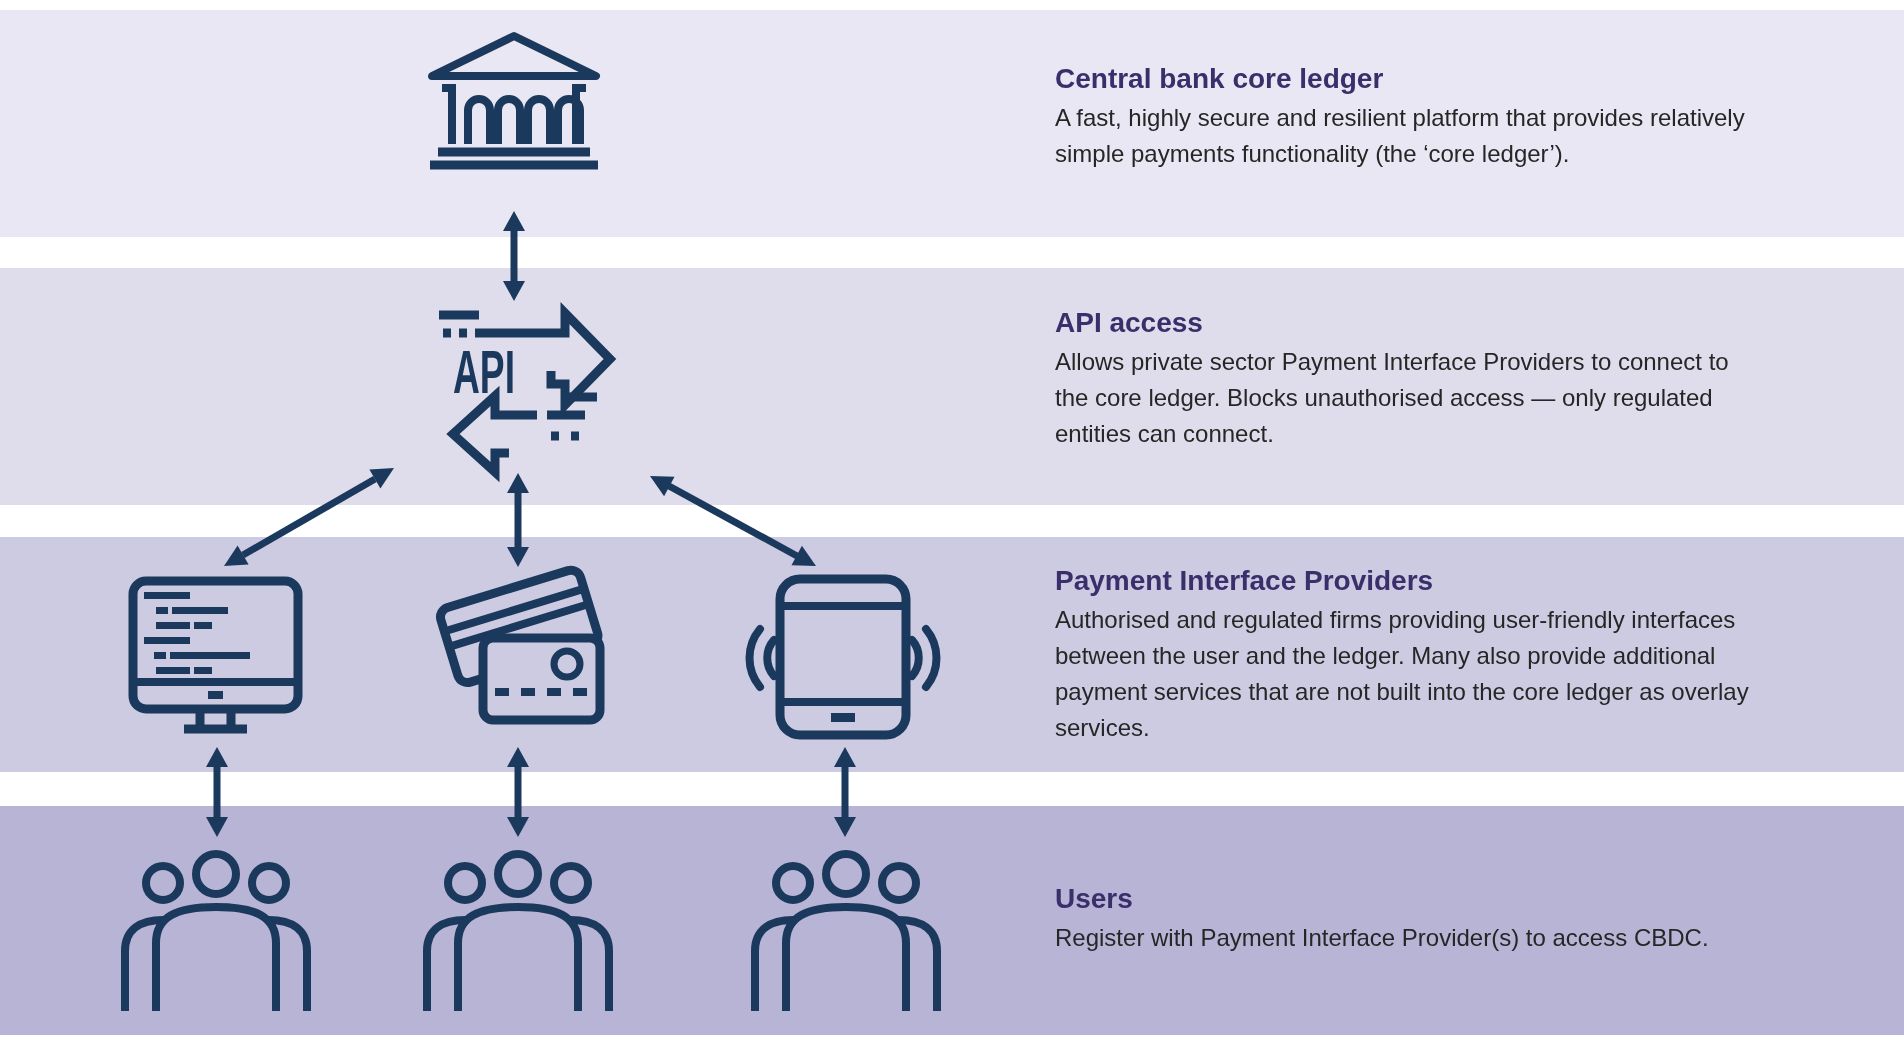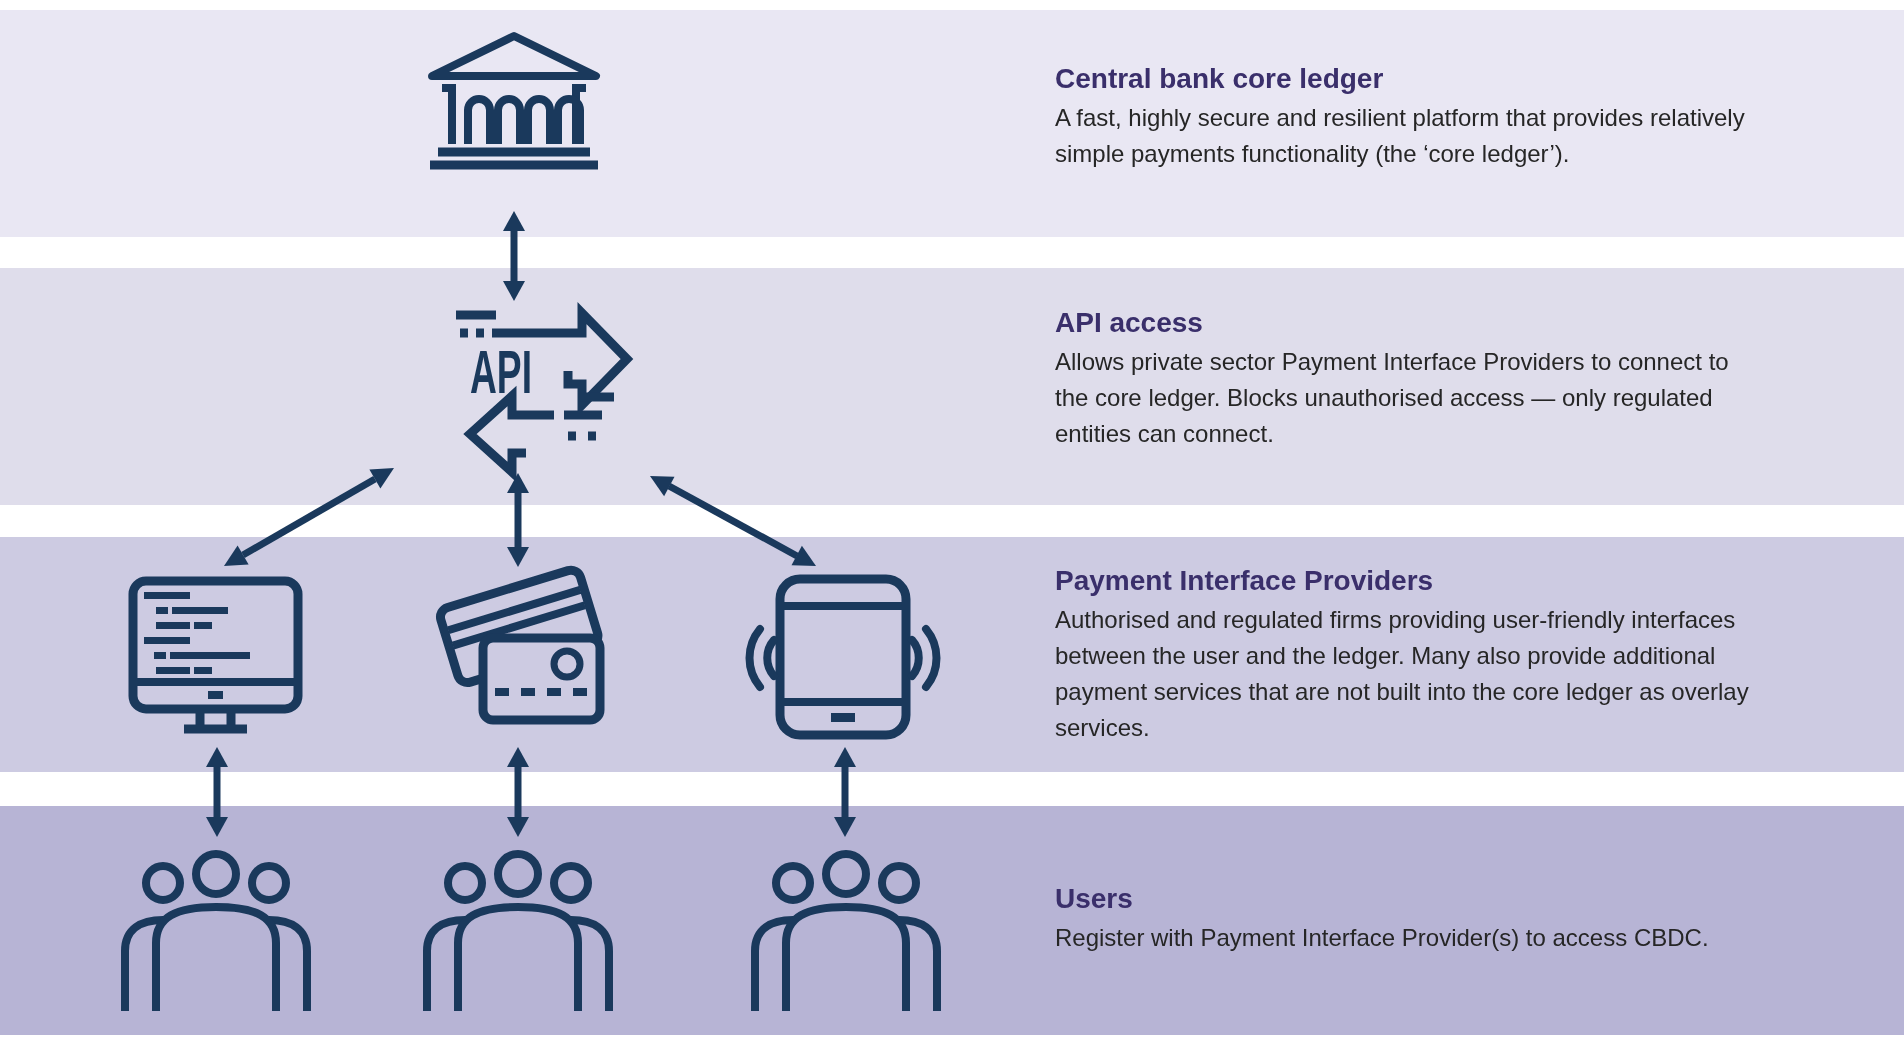--- a/index.html
+++ b/index.html
@@ -43,21 +43,21 @@
   </div>
 
   <div class="abs" style="left:498px;top:210px;">
     <svg width="32" height="92" viewBox="0 0 32 92">
       <path d="M16 16 V76" stroke="#1a395c" stroke-width="7" fill="none"></path>
       <polygon points="16,1 5,21 27,21" fill="#1a395c"></polygon>
       <polygon points="16,91 5,71 27,71" fill="#1a395c"></polygon>
     </svg>
   </div>
 
-  <div class="abs" style="left:450px;top:303px;">
+  <div class="abs" style="left:433px;top:303px;">
     <svg width="185" height="170" viewBox="0 0 185 170">
       <g stroke="#1a395c" fill="none" stroke-width="9" stroke-linejoin="miter">
         <path d="M6 12 H46"></path>
         <path d="M10 30 H18 M26 30 H34"></path>
         <path d="M42 30 H132 V10 L177 56 L132 102 V81 H118 V68"></path>
         <path d="M104 112 H62 V93 L20 131 L62 169 V150 H76"></path>
         <path d="M130 94 H164"></path>
         <path d="M114 112 H152"></path>
         <path d="M118 133 H126 M138 133 H146"></path>
       </g>

